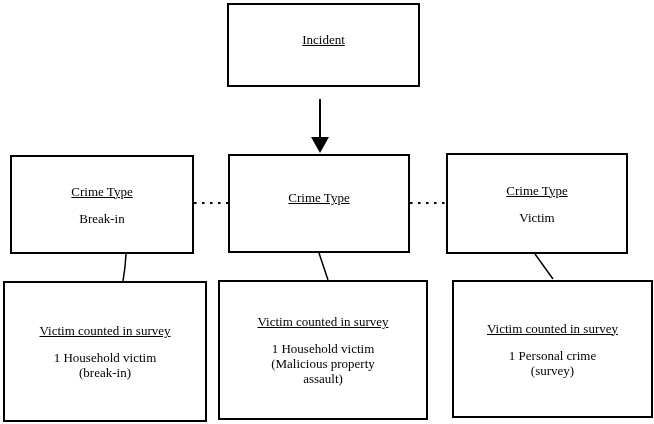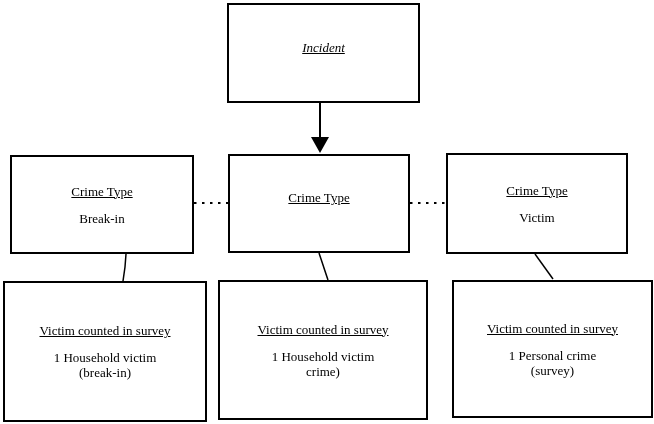--- a/index.html
+++ b/index.html
@@ -38,21 +38,21 @@
   }
   .box .heading {
     text-decoration: underline;
     margin-bottom: 12px;
     white-space: nowrap;
   }
   .box .line {
     white-space: nowrap;
   }
   
-  .box-incident   { left: 227px; top: 3px;   width: 193px; height: 100px; font-style: italic; }
+  .box-incident   { left: 227px; top: 3px;   width: 193px; height: 84px; }
   
   .box-crime-1    { left: 10px;  top: 155px; width: 184px; height: 99px; }
   .box-crime-2    { left: 228px; top: 154px; width: 182px; height: 99px; }
   .box-crime-3    { left: 446px; top: 153px; width: 182px; height: 101px; }
   
   .box-victim-1   { left: 3px;   top: 281px; width: 204px; height: 141px; }
   .box-victim-2   { left: 218px; top: 280px; width: 210px; height: 140px; }
   .box-victim-3   { left: 452px; top: 280px; width: 201px; height: 138px; }
 </style>
 </head>
@@ -93,21 +93,22 @@
 
   <div class="box box-victim-1">
     <div class="heading">Victim counted in survey</div>
     <div class="line">1 Household victim</div>
     <div class="line">(break-in)</div>
   </div>
 
   <div class="box box-victim-2">
     <div class="heading">Victim counted in survey</div>
     <div class="line">1 Household victim</div>
-    <div class="line">crime)</div>
+    <div class="line">(Malicious property</div>
+    <div class="line">assault)</div>
   </div>
 
   <div class="box box-victim-3">
     <div class="heading">Victim counted in survey</div>
     <div class="line">1 Personal crime</div>
     <div class="line">(survey)</div>
   </div>
 
 </div>
 

